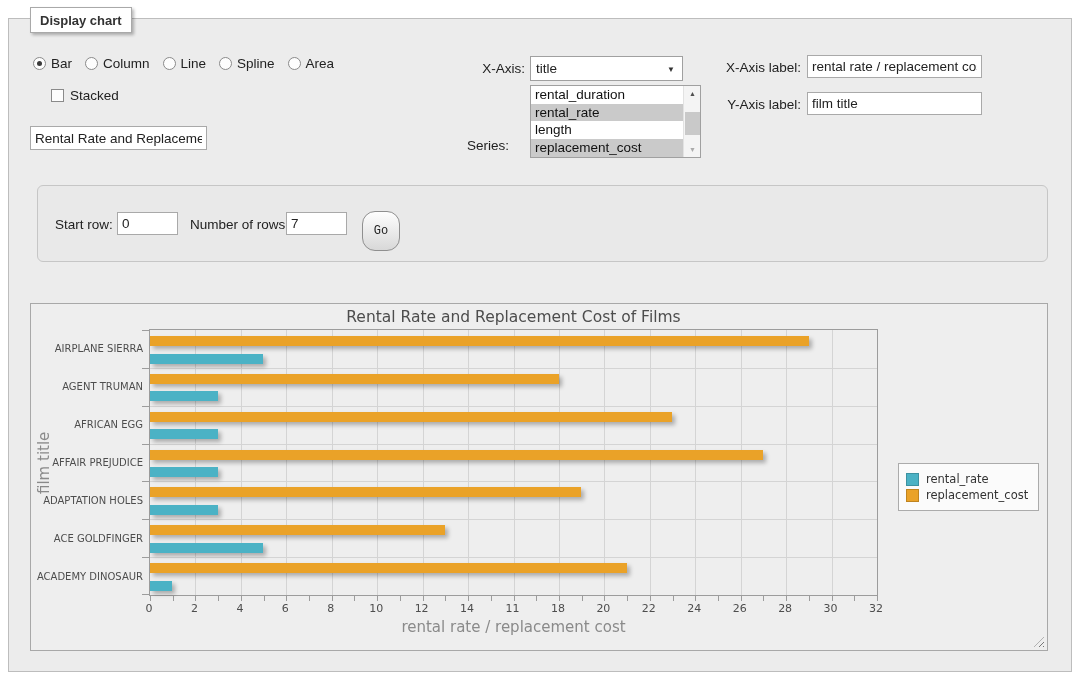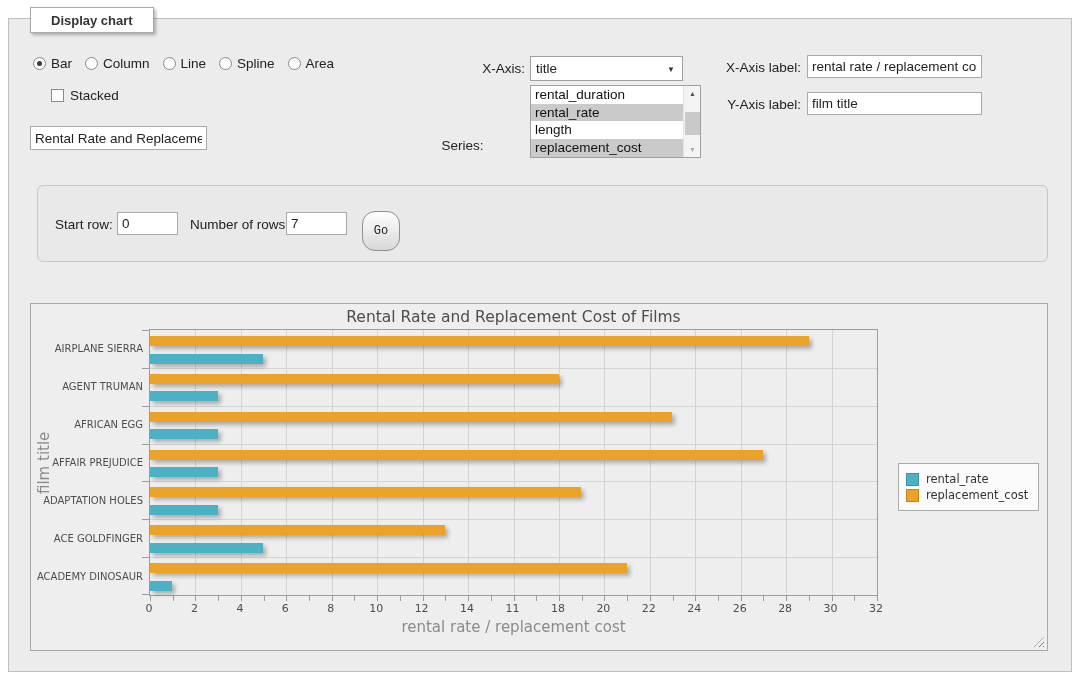--- a/index.html
+++ b/index.html
@@ -3,40 +3,40 @@
 <meta charset="utf-8">
 <style>
   * { margin:0; padding:0; box-sizing:border-box; }
   body { background:#fff; font-family:"Liberation Sans", sans-serif; }
   .page { position:relative; width:1081px; height:681px; background:#fff; overflow:hidden; }
 
   
   .fieldset { position:absolute; left:8px; top:18px; width:1064px; height:654px;
               background:#ececec; border:1px solid #bdbdbd; }
   .legendbox { position:absolute; left:30px; top:7px; height:26px; line-height:26px;
-               padding:0 20px; background:#fff; border:1px solid #a9a9a9;
+               padding:0 9px; background:#fff; border:1px solid #a9a9a9;
                box-shadow:2px 2px 3px rgba(0,0,0,0.28); font-size:13px; font-weight:bold; color:#333; z-index:5; }
 
   
   .radio-row { position:absolute; left:33px; top:56px; display:flex; align-items:center; gap:13px; font-size:13.5px; color:#222; }
   .opt { display:flex; align-items:center; gap:5px; cursor:default; }
   .radio { width:13px; height:13px; border-radius:50%; border:1px solid #8a8a8a;
            background:#fdfdfd; position:relative; display:inline-block; }
   .radio.checked::after { content:""; position:absolute; left:3px; top:3px; width:5px; height:5px;
            border-radius:50%; background:#3a3a3a; }
   .stacked-row { position:absolute; left:31px; top:88px; display:flex; align-items:center; gap:6px; font-size:13.5px; color:#222;padding-left:20px; }
   .checkbox { width:13px; height:13px; border:1px solid #8a8a8a; background:#fdfdfd; display:inline-block; }
 
   .txt { background:#fff; border:1px solid #a9a9a9; font-family:"Liberation Sans",sans-serif;
          font-size:13.5px; color:#222; padding:2px 4px; }
   .title-input { position:absolute; left:30px; top:126px; width:177px; height:24px; }
 
   .lbl { position:absolute; font-size:13.5px; color:#222; text-align:right; }
   .x-axis-lbl  { left:400px; top:61px;  width:125px; }
-  .series-lbl  { left:400px; top:138px; width:125px;text-align:center; }
+  .series-lbl  { left:384px; top:138px; width:125px; }
   .xlabel-lbl  { left:688px; top:60px;  width:113px; }
   .ylabel-lbl  { left:688px; top:97px;  width:113px; }
 
   .select { position:absolute; left:530px; top:56px; width:153px; height:25px; background:#fff;
             border:1px solid #a0a0a0; font-size:13.5px; color:#222; display:flex; align-items:center;
             padding-left:5px; }
   .select .arrow { position:absolute; right:7px; top:8px; font-size:8px; color:#333; }
 
   .listbox { position:absolute; left:530px; top:85px; width:171px; height:73px; background:#fff;
              border:1px solid #a0a0a0; display:flex; }

